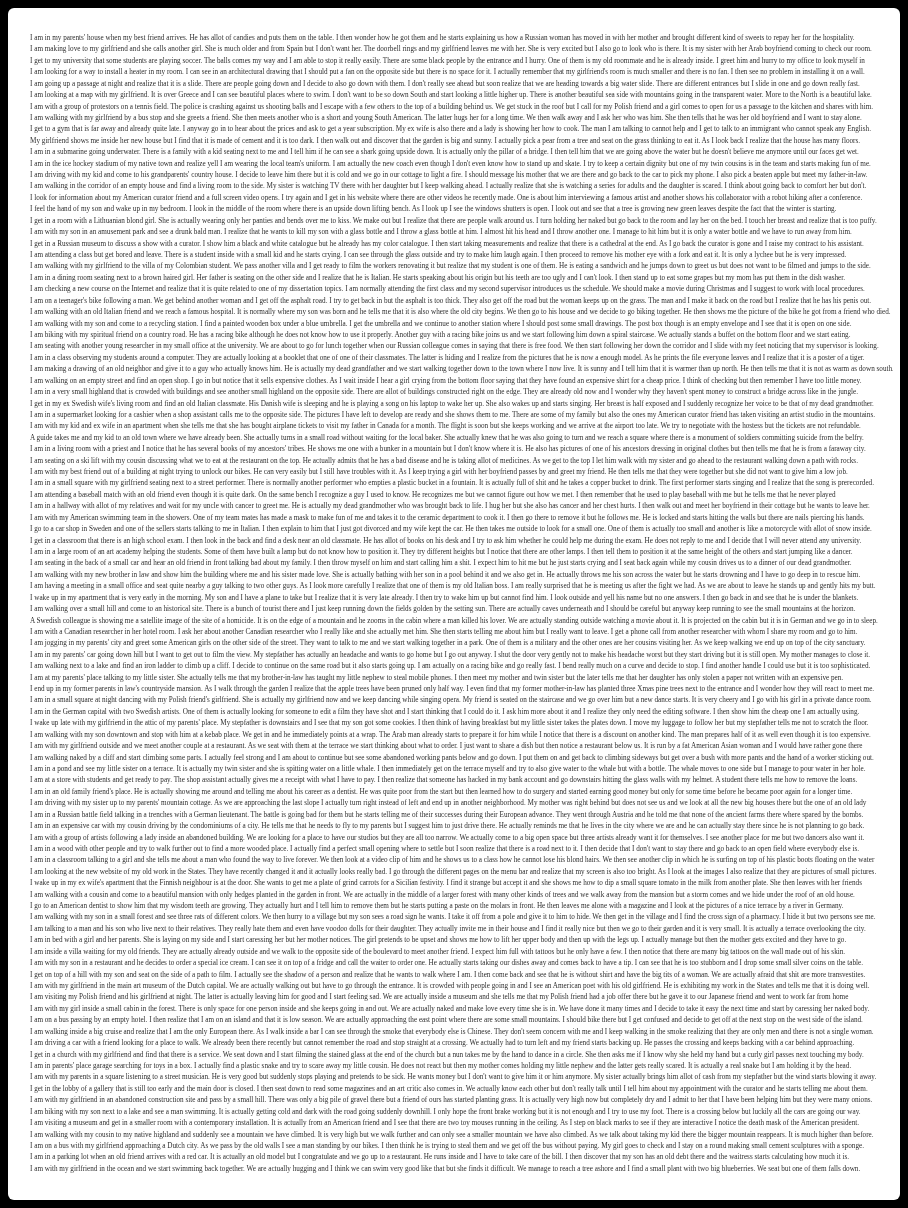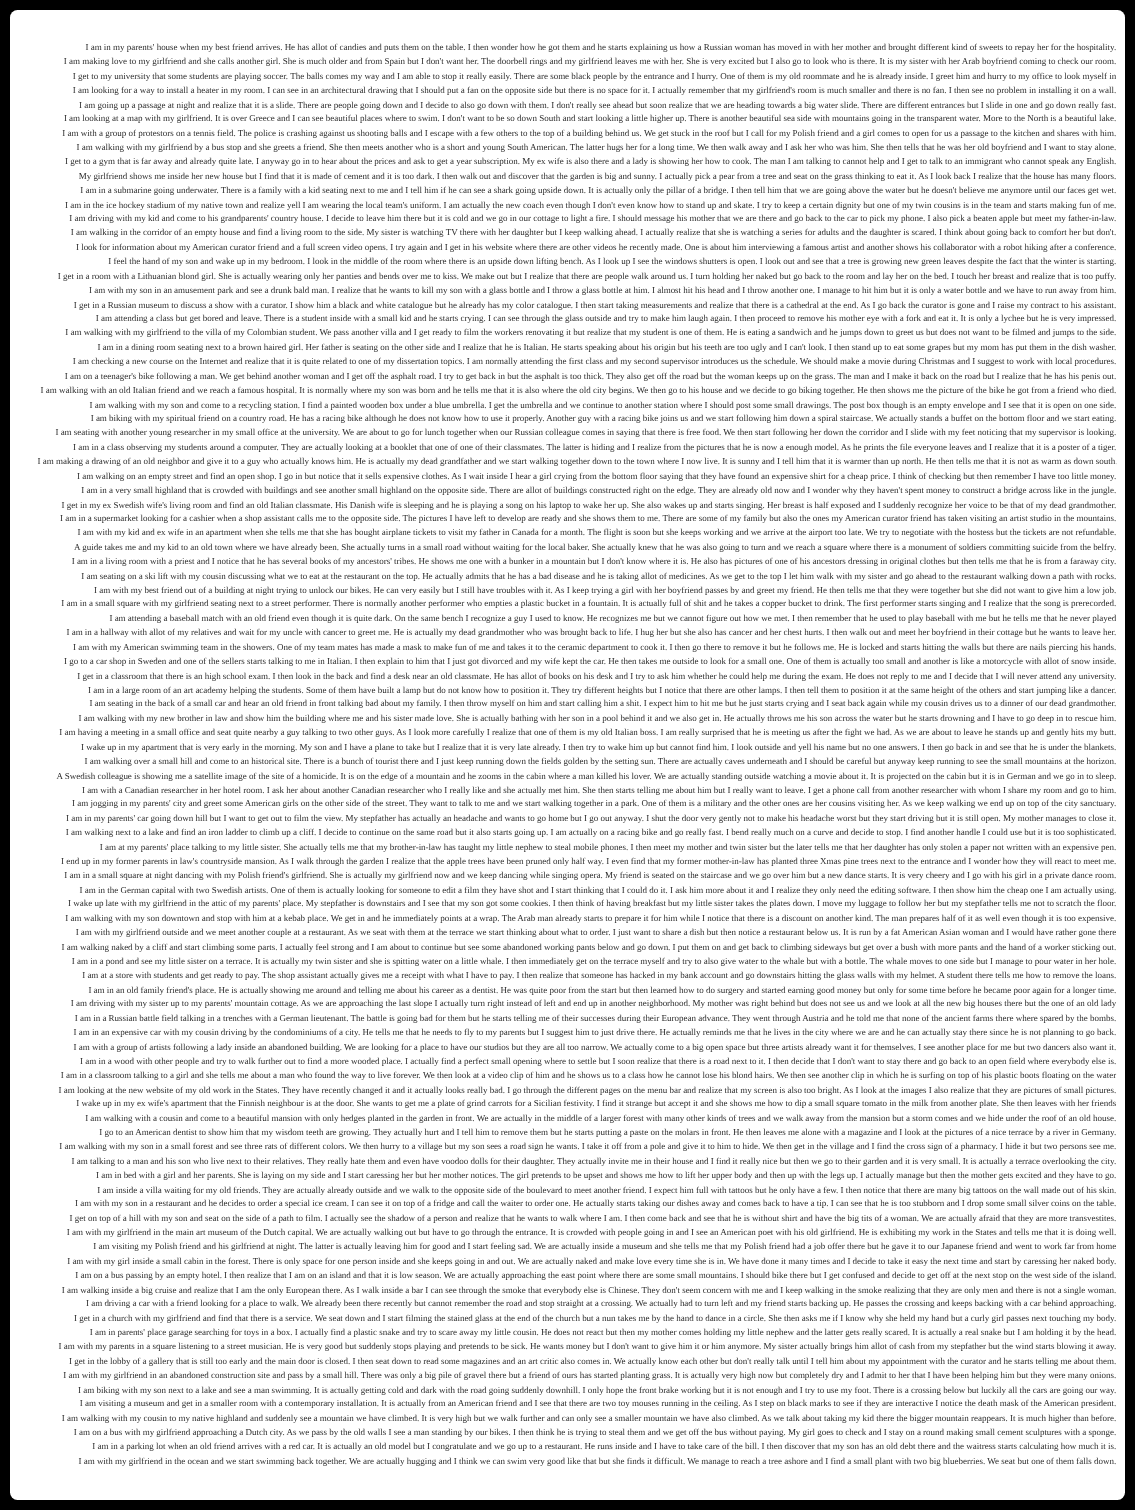--- a/index.html
+++ b/index.html
@@ -21,21 +21,20 @@
     height: 1192px;
     background: #ffffff;
     border-radius: 6px;
   }
   .text-block {
     position: absolute;
     left: 22px;
     top: 25px;
     width: 863px;
     overflow: hidden;
-    text-align: right;
   }
   .line {
     white-space: nowrap;
     overflow: hidden;
     width: 100%;
     font-family: "Liberation Serif", "DejaVu Serif", serif;
     font-size: 7.2px;
     line-height: 11.42px;
     color: #2e2e2e;
   }
@@ -120,21 +119,21 @@
       <div class="line">I am in a classroom talking to a girl and she tells me about a man who found the way to live forever. We then look at a video clip of him and he shows us to a class how he cannot lose his blond hairs. We then see another clip in which he is surfing on top of his plastic boots floating on the water</div>
       <div class="line">I am looking at the new website of my old work in the States. They have recently changed it and it actually looks really bad. I go through the different pages on the menu bar and realize that my screen is also too bright. As I look at the images I also realize that they are pictures of small pictures.</div>
       <div class="line">I wake up in my ex wife's apartment that the Finnish neighbour is at the door. She wants to get me a plate of grind carrots for a Sicilian festivity. I find it strange but accept it and she shows me how to dip a small square tomato in the milk from another plate. She then leaves with her friends</div>
       <div class="line">I am walking with a cousin and come to a beautiful mansion with only hedges planted in the garden in front. We are actually in the middle of a larger forest with many other kinds of trees and we walk away from the mansion but a storm comes and we hide under the roof of an old house.</div>
       <div class="line">I go to an American dentist to show him that my wisdom teeth are growing. They actually hurt and I tell him to remove them but he starts putting a paste on the molars in front. He then leaves me alone with a magazine and I look at the pictures of a nice terrace by a river in Germany.</div>
       <div class="line">I am walking with my son in a small forest and see three rats of different colors. We then hurry to a village but my son sees a road sign he wants. I take it off from a pole and give it to him to hide. We then get in the village and I find the cross sign of a pharmacy. I hide it but two persons see me.</div>
       <div class="line">I am talking to a man and his son who live next to their relatives. They really hate them and even have voodoo dolls for their daughter. They actually invite me in their house and I find it really nice but then we go to their garden and it is very small. It is actually a terrace overlooking the city.</div>
       <div class="line">I am in bed with a girl and her parents. She is laying on my side and I start caressing her but her mother notices. The girl pretends to be upset and shows me how to lift her upper body and then up with the legs up. I actually manage but then the mother gets excited and they have to go.</div>
       <div class="line">I am inside a villa waiting for my old friends. They are actually already outside and we walk to the opposite side of the boulevard to meet another friend. I expect him full with tattoos but he only have a few. I then notice that there are many big tattoos on the wall made out of his skin.</div>
       <div class="line">I am with my son in a restaurant and he decides to order a special ice cream. I can see it on top of a fridge and call the waiter to order one. He actually starts taking our dishes away and comes back to have a tip. I can see that he is too stubborn and I drop some small silver coins on the table.</div>
-      <div class="line">I get on top of a hill with my son and seat on the side of a path to film. I actually see the shadow of a person and realize that he wants to walk where I am. I then come back and see that he is without shirt and have the big tits of a woman. We are actually afraid that they are more transvestites.</div>
+      <div class="line">I get on top of a hill with my son and seat on the side of a path to film. I actually see the shadow of a person and realize that he wants to walk where I am. I then come back and see that he is without shirt and have the big tits of a woman. We are actually afraid that shit are more transvestites.</div>
       <div class="line">I am with my girlfriend in the main art museum of the Dutch capital. We are actually walking out but have to go through the entrance. It is crowded with people going in and I see an American poet with his old girlfriend. He is exhibiting my work in the States and tells me that it is doing well.</div>
       <div class="line">I am visiting my Polish friend and his girlfriend at night. The latter is actually leaving him for good and I start feeling sad. We are actually inside a museum and she tells me that my Polish friend had a job offer there but he gave it to our Japanese friend and went to work far from home</div>
       <div class="line">I am with my girl inside a small cabin in the forest. There is only space for one person inside and she keeps going in and out. We are actually naked and make love every time she is in. We have done it many times and I decide to take it easy the next time and start by caressing her naked body.</div>
       <div class="line">I am on a bus passing by an empty hotel. I then realize that I am on an island and that it is low season. We are actually approaching the east point where there are some small mountains. I should bike there but I get confused and decide to get off at the next stop on the west side of the island.</div>
       <div class="line">I am walking inside a big cruise and realize that I am the only European there. As I walk inside a bar I can see through the smoke that everybody else is Chinese. They don't seem concern with me and I keep walking in the smoke realizing that they are only men and there is not a single woman.</div>
       <div class="line">I am driving a car with a friend looking for a place to walk. We already been there recently but cannot remember the road and stop straight at a crossing. We actually had to turn left and my friend starts backing up. He passes the crossing and keeps backing with a car behind approaching.</div>
       <div class="line">I get in a church with my girlfriend and find that there is a service. We seat down and I start filming the stained glass at the end of the church but a nun takes me by the hand to dance in a circle. She then asks me if I know why she held my hand but a curly girl passes next touching my body.</div>
       <div class="line">I am in parents' place garage searching for toys in a box. I actually find a plastic snake and try to scare away my little cousin. He does not react but then my mother comes holding my little nephew and the latter gets really scared. It is actually a real snake but I am holding it by the head.</div>
       <div class="line">I am with my parents in a square listening to a street musician. He is very good but suddenly stops playing and pretends to be sick. He wants money but I don't want to give him it or him anymore. My sister actually brings him allot of cash from my stepfather but the wind starts blowing it away.</div>
       <div class="line">I get in the lobby of a gallery that is still too early and the main door is closed. I then seat down to read some magazines and an art critic also comes in. We actually know each other but don't really talk until I tell him about my appointment with the curator and he starts telling me about them.</div>

